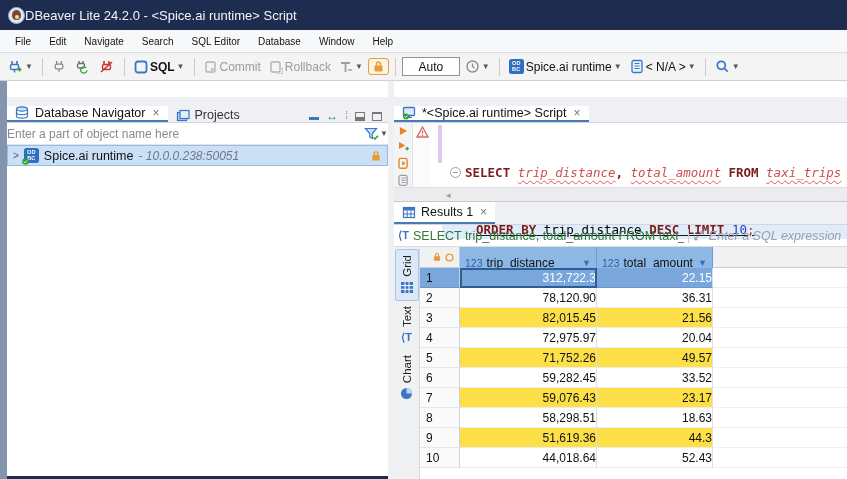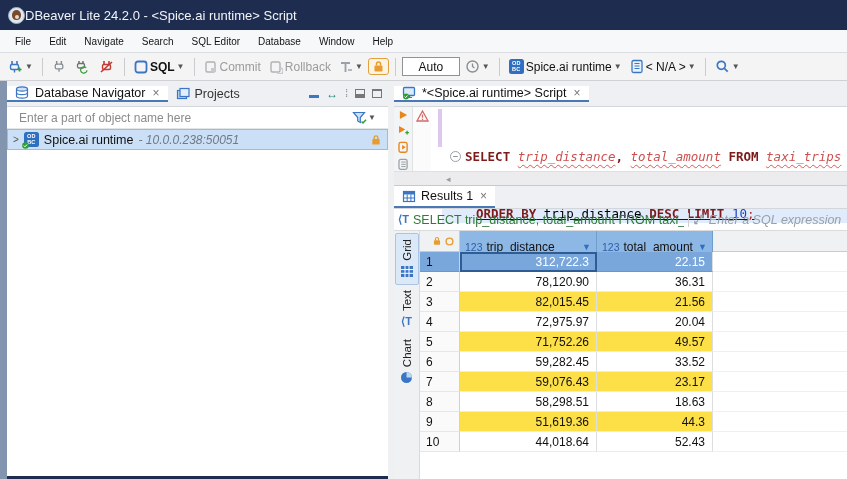--- a/index.html
+++ b/index.html
@@ -57,37 +57,37 @@
   .main { display: flex; height: 398px; position: relative; }
   .left-edge { width: 7px; background: #8294ae; }
   .left-panel { width: 381px; display: flex; flex-direction: column; background: #fff; position: relative; }
   .left-panel .bottom-strip { position: absolute; bottom: 0; left: 0; right: 0; height: 3px; background: #1e2c4f; }
   .sash { width: 6px; background: #eef0f2; }
   .right-panel { width: 453px; display: flex; flex-direction: column; background: #fff; }
 
   
   .ptabs {
     height: 26px; background: #eef0f3; border-bottom: 1px solid #d3d6da;
-    display: flex; align-items: center; font-size: 12.5px;
+    display: flex; align-items: flex-end; font-size: 12.5px; margin-top: 16px;
   }
   .ptab { display: flex; align-items: center; gap: 5px; padding: 0 8px; color: #333; }
   .ptab.active { background: #fff; border-bottom: 2px solid #4a78b5; color: #111; }
   .ptab .close { color: #777; font-size: 12px; margin-left: 2px; }
   .ptab-controls { margin-left: auto; display: flex; align-items: center; gap: 7px; padding-right: 6px; }
   .ctl { font-size: 11px; color: #666; line-height: 1; }
   .ctl.min-bar { width: 10px; height: 8px; border-bottom: 3px solid #3b78c3; }
   .ctl.dbl-arrow { color: #2c8c7d; font-weight: bold; font-size: 12px; }
   .ctl.dots { color: #8a8a8a; letter-spacing: 0; font-size: 10px; }
   .ctl.win-min { width: 10px; height: 9px; border: 1px solid #777; border-top-width: 1px; position: relative; }
   .ctl.win-min::after { content:""; position:absolute; left:0; right:0; bottom:0; height:3px; background:#777; }
   .ctl.win-max { width: 10px; height: 9px; border: 1px solid #777; border-top: 2px solid #777; }
 
   
   .filter-row {
-    height: 22px; border-bottom: 1px solid #e2e4e6; display: flex; align-items: center; padding: 0 12px;
+    height: 22px; border-bottom: 1px solid #e2e4e6; display: flex; align-items: center; padding: 0 0;
   }
   .filter-input { flex: 1; border: none; outline: none; font-size: 12px; color: #888; font-family: "Liberation Sans", sans-serif; background: transparent; }
   .filter-input::placeholder { color: #8b8b8b; }
   .tree { flex: 1; overflow: hidden; }
   .tree-row {
     height: 21px; background: #cbe0f7; border: 1px solid #96bde4;
     display: flex; align-items: center; gap: 5px; padding: 0 5px; font-size: 12.5px;
   }
   .tree-expander { color: #555; font-size: 10px; }
   .tree-name { color: #111; }
@@ -139,21 +139,21 @@
   .col-head .dtype { color: #2d5ea8; font-size: 10.5px; }
   .col-head .colname { flex: 1; }
   .col-head .sort { color: #2f6fc1; font-size: 9px; }
   .col-w1 { width: 137px; }
   .col-w2 { width: 116px; }
   .head-filler { flex: 1; background: #eff1f2; border-bottom: 1px solid #c9cbce; }
 
   .grid-row { display: flex; height: 20px; font-size: 12px; }
   .rownum { width: 40px; background: #fafafa; border-right: 1px solid #cfd1d3; border-bottom: 1px solid #e6e7e8;
     display: flex; align-items: center; padding-left: 6px; color: #111; }
-  .cell { display: flex; align-items: center; justify-content: flex-end; padding-right: 7px;
+  .cell { display: flex; align-items: center; justify-content: flex-end; 
     border-right: 1px solid #dcdee0; border-bottom: 1px solid #ececed; color: #111; }
   .row-filler { flex: 1; border-bottom: 1px solid #f0f0f1; }
   .grid-row.odd .cell { background: #fde047; }
   .grid-row.selected .rownum { background: #79a7db; border-bottom-color: #6b97cc; }
   .grid-row.selected .cell { background: #79a7db; color: #fff; border-bottom-color: #6b97cc; }
   .cell.focused { outline: 2px solid #2d5d94; outline-offset: -2px; }
   .grid-bottom-filler { flex: 1; }
 
   
   svg.ic { display: block; }

